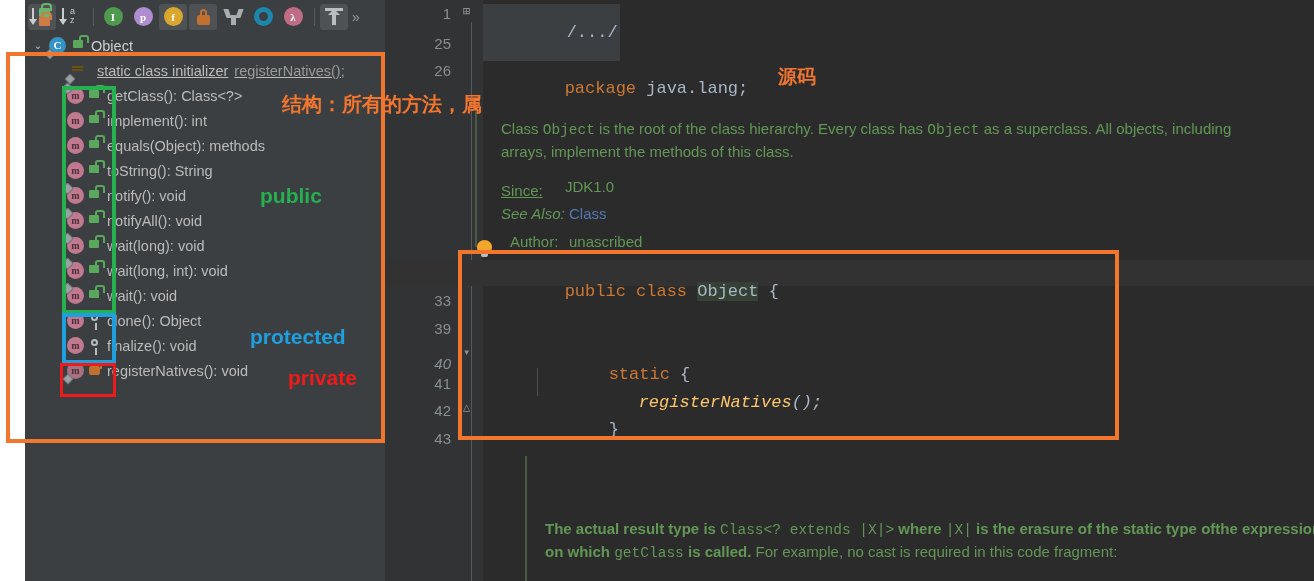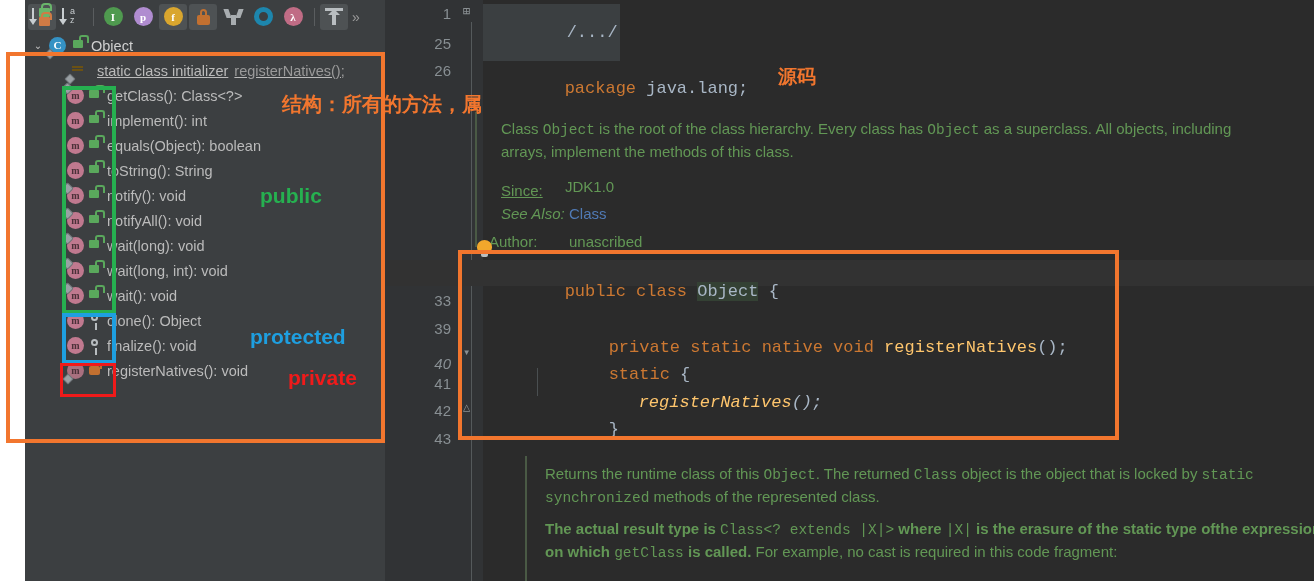--- a/index.html
+++ b/index.html
@@ -337,21 +337,21 @@
           </span>
         <span>implement(): int</span>
       </div>
       <div class="tree-row" style="padding-left:42px;">
         <span class="nodeicon">
             <span class="icon-method">m</span>
           </span>
         <span class="vis">
             <span class="vis-pub"></span>
           </span>
-        <span>equals(Object): boolean</span>
+        <span>equals(Object): methods</span>
       </div>
       <div class="tree-row" style="padding-left:42px;">
         <span class="nodeicon">
             <span class="icon-method">m</span>
           </span>
         <span class="vis">
             <span class="vis-pub"></span>
           </span>
         <span>toString(): String</span>
       </div>
@@ -475,50 +475,43 @@
       <div class="doc" style="top:118px; left:18px; width:780px;">
         <span>Class </span><span class="mono">Object</span><span> is the root of the class hierarchy. Every class has </span><span class="mono">Object</span><span> as a superclass. All objects,</span>
         <span>including arrays, implement the methods of this class.</span>
       </div>
       <div class="doc" style="top:180px; left:18px;text-decoration:underline;">
         <span>Since:</span>
       </div>
       <div class="doc" style="top:176px; left:82px;">JDK1.0</div>
       <div class="doc" style="top:203px; left:18px;font-style:italic;">See Also:</div>
       <div class="doc blue" style="top:203px; left:86px; color:#507ab5;">Class</div>
-      <div class="doc" style="top:231px; left:6px;">Author:</div>
+      <div class="doc" style="top:231px; left:27px;">Author:</div>
       <div class="doc" style="top:231px; left:86px;">unascribed</div>
 
       <span class="bulb" style="left:-6px; top:240px;">
         <span class="glass"></span>
           <span class="base"></span>
       </span>
 
       <span class="code" style="top:263px; left:0;">
         <span class="kw">public</span><span class="plain"> </span><span class="kw">class</span><span class="plain"> </span><span class="plain hl-token">Object</span><span class="plain"> {</span>
       </span>
-      <span class="code" style="top:319px; left:44px;">
-        <span class="kw">private</span><span class="plain"> </span><span class="kw">static</span><span class="plain"> </span><span class="kw">native</span><span class="plain"> </span><span class="kw">void</span><span class="plain"> </span><span class="funcdecl">registerNatives</span><span class="plain">();</span>
-      </span>
       <span class="code" style="top:346px; left:44px;">
         <span class="kw">static</span><span class="plain"> {</span>
       </span>
       <span class="code" style="top:374px; left:74px; font-style:italic;">
         <span class="funcdecl">registerNatives</span><span class="plain">();</span>
       </span>
       <span class="code" style="top:401px; left:44px;">
         <span class="plain">}</span>
       </span>
       <div style="position:absolute; left:54px; top:368px; width:1px; height:28px; background:#4a4f51;"></div>
 
       <div class="docbar" style="left:42px; top:456px; height:125px;"></div>
-      <div class="doc" style="top:463px; left:62px; width:760px;">
-        <span>Returns the runtime class of this </span><span class="mono">Object</span><span>. The returned </span><span class="mono">Class</span><span> object is the object that is locked by</span>
-        <span class="mono">static synchronized</span><span> methods of the represented class.</span>
-      </div>
       <div class="doc" style="top:518px; left:62px; width:790px;">
         <span style="font-weight:bold;">The actual result type is </span><span class="mono">Class&lt;? extends |X|&gt;</span><span style="font-weight:bold;"> where </span><span class="mono">|X|</span><span style="font-weight:bold;"> is the erasure of the static type of</span><span style="font-weight:bold;">the expression on which </span><span class="mono">getClass</span><span style="font-weight:bold;"> is called.</span><span> For example, no cast is required in this code</span>
         <span>fragment:</span>
       </div>
     </div>
   </div>
 
   <div class="annot-box" style="left:6px; top:52px; width:379px; height:391px; border-width:4px; border-color:#f2762e;"></div>
 
   <div class="annot-box" style="left:62px; top:86px; width:54px; height:228px; border-width:4px; border-color:#26b050;"></div>

